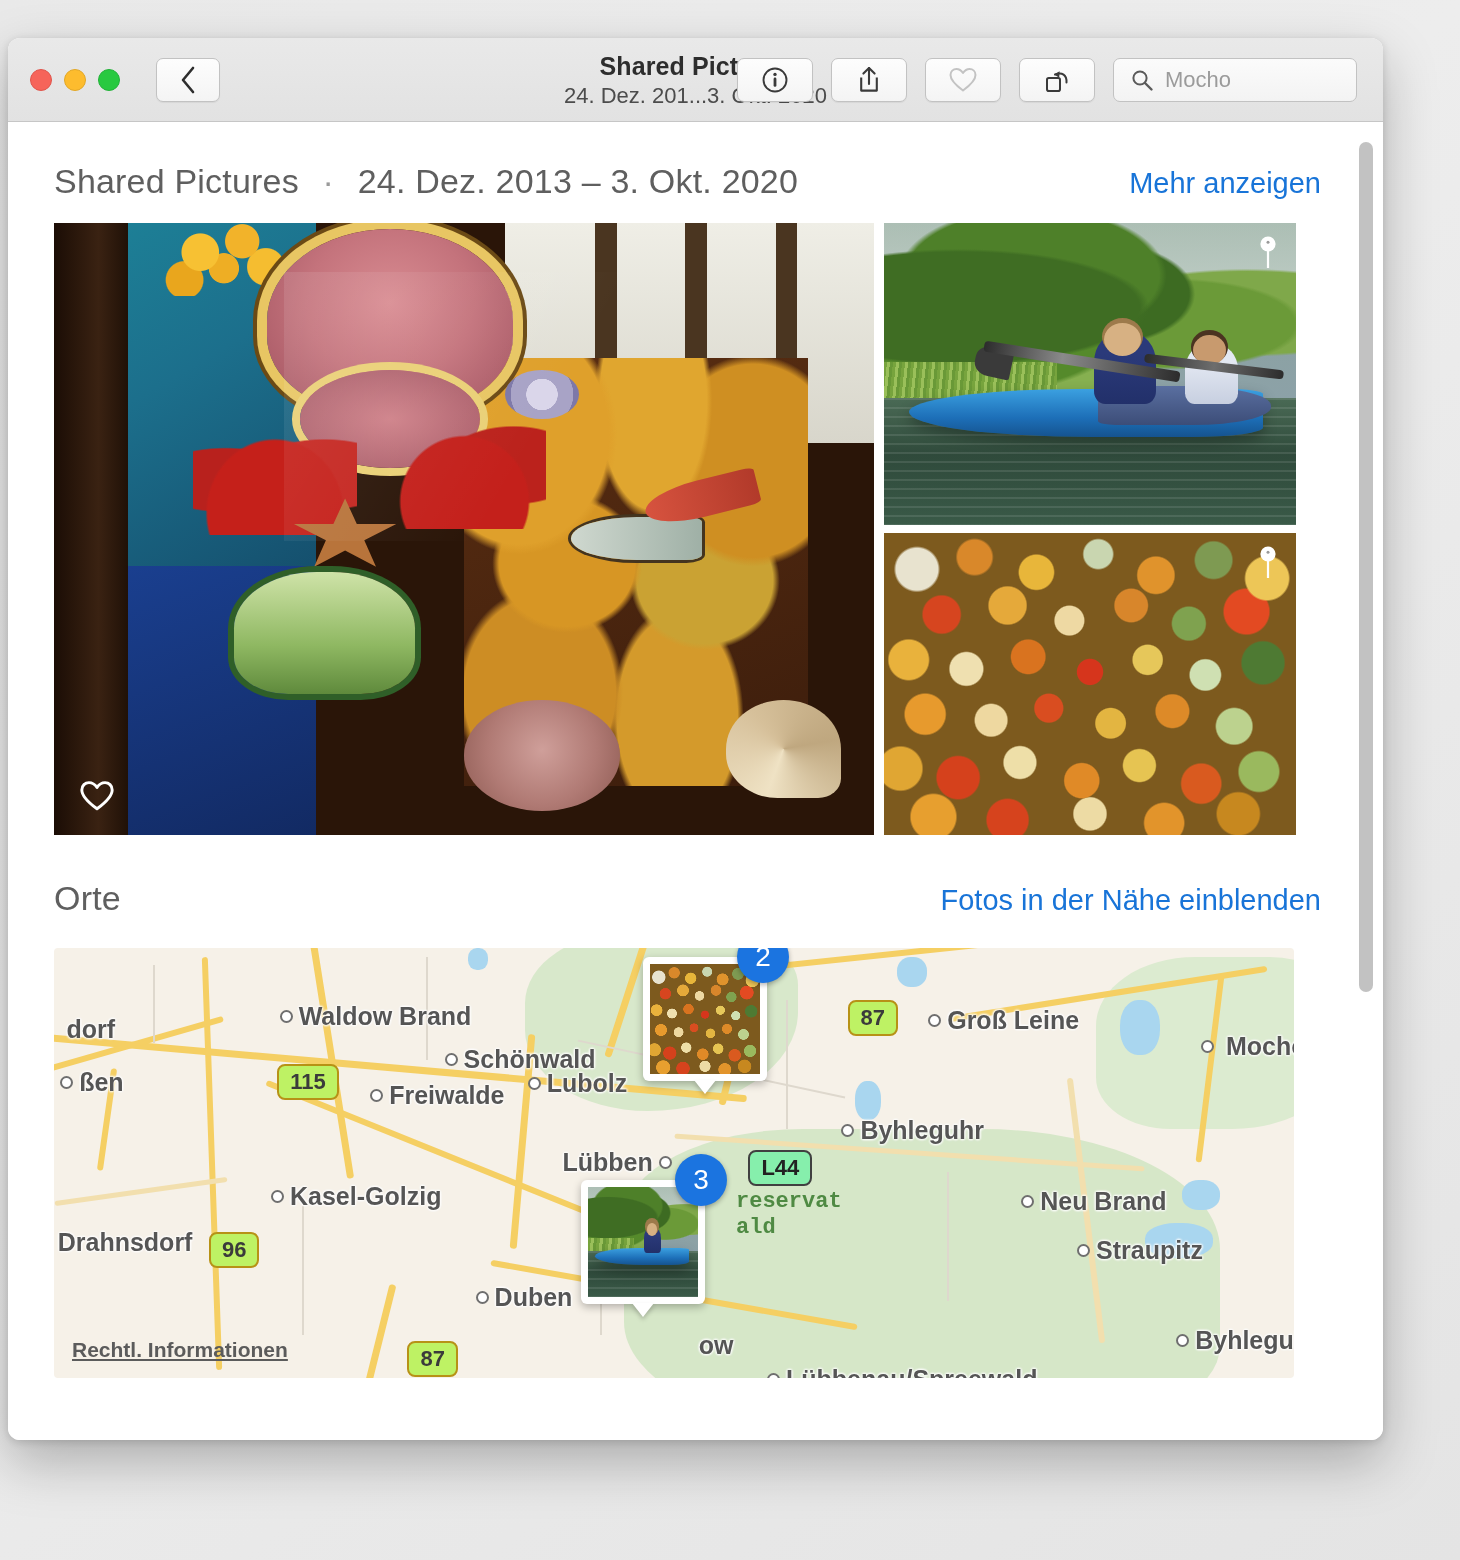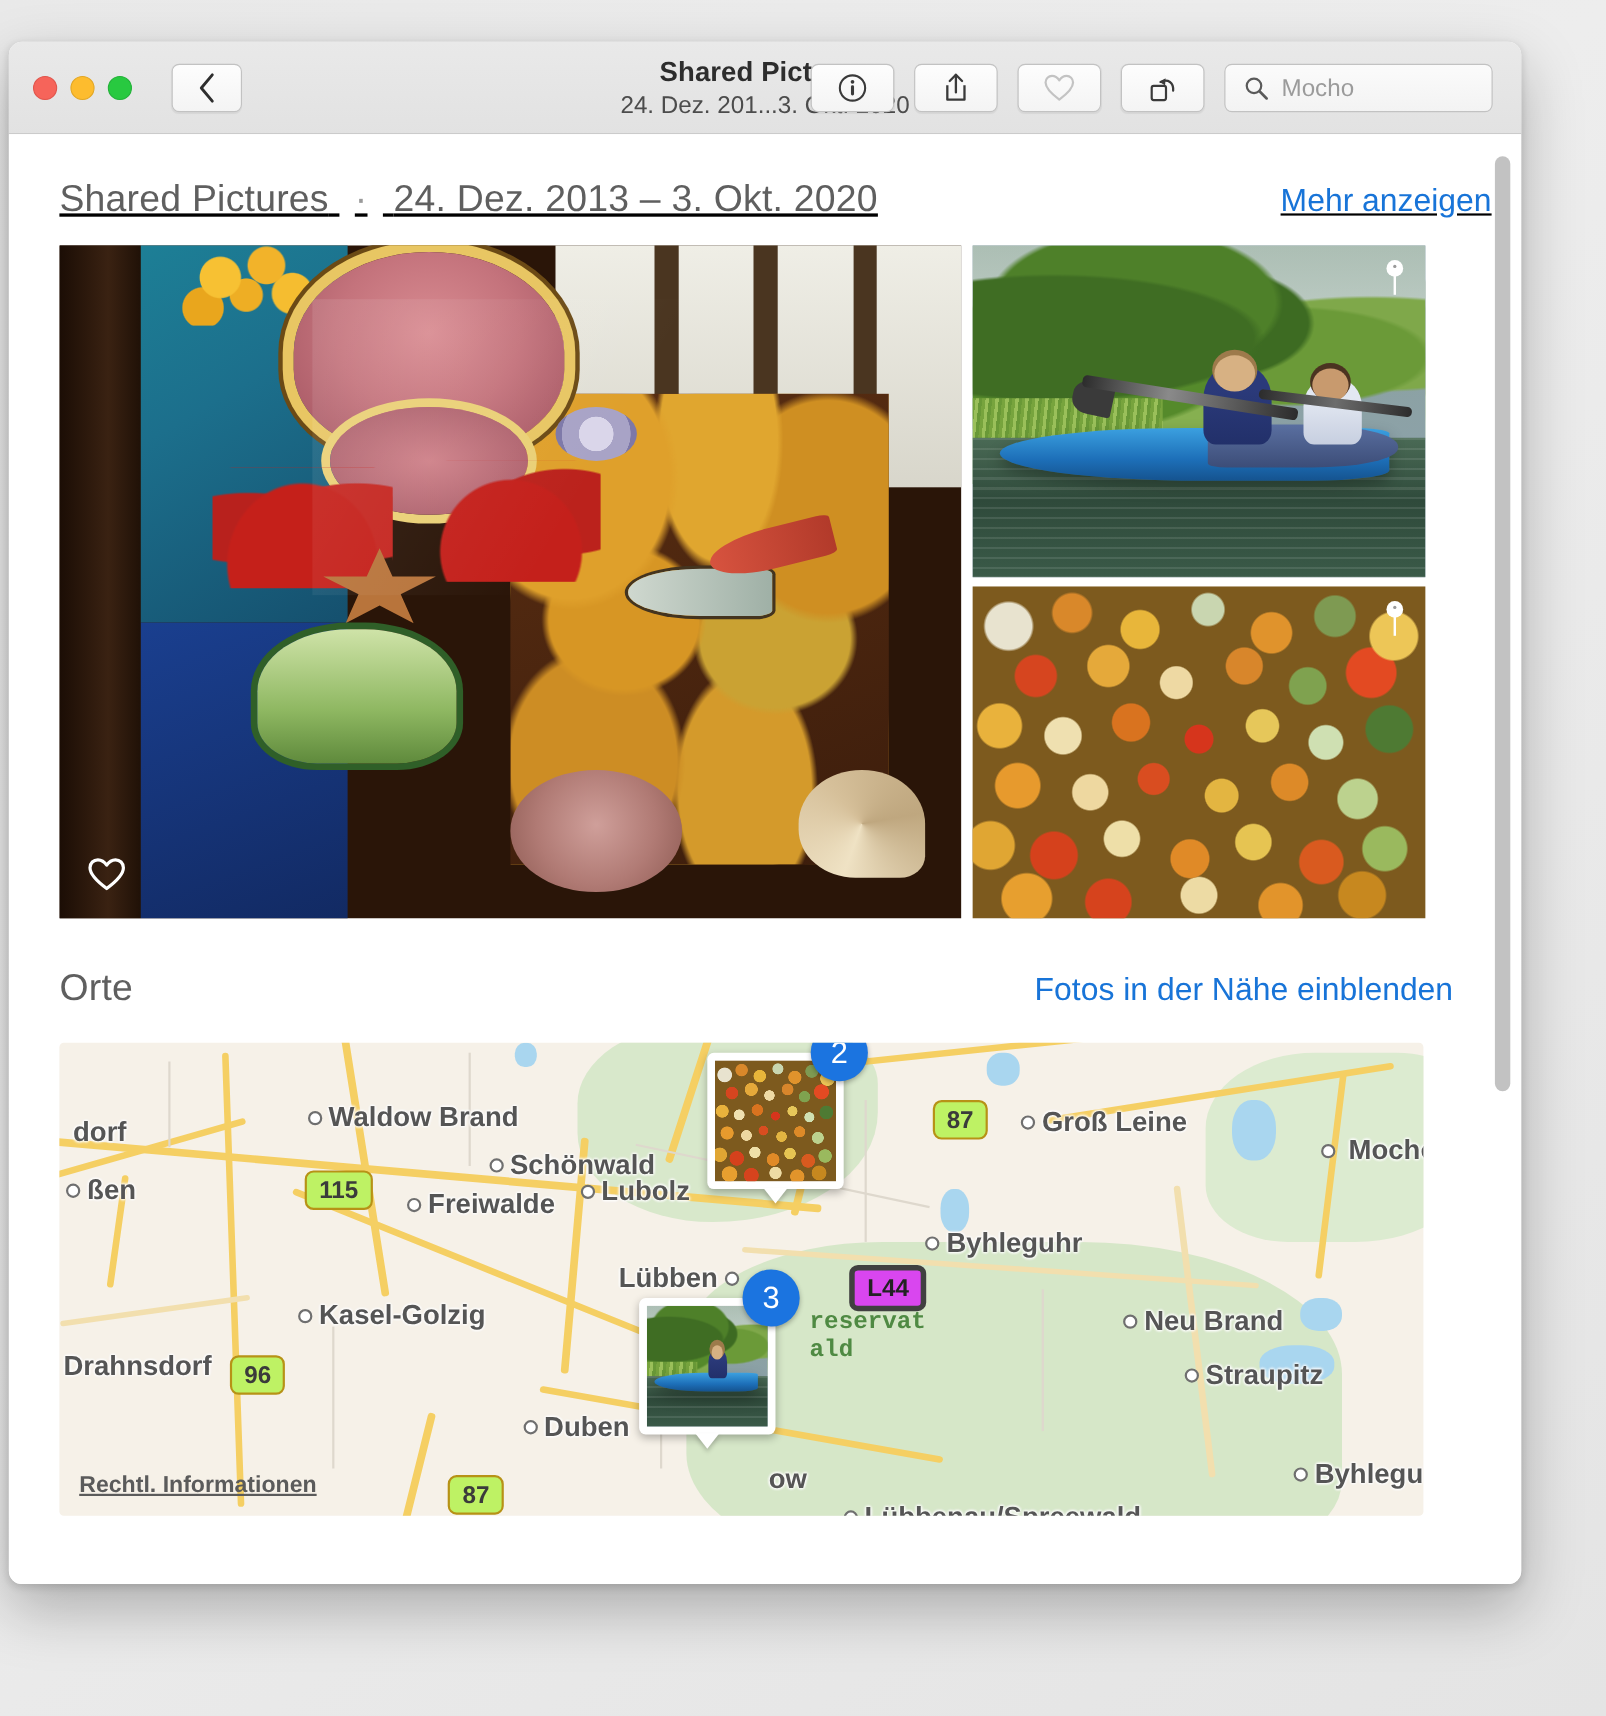--- a/index.html
+++ b/index.html
@@ -65,22 +65,21 @@
   .content{
     position:relative;
     height:calc(100% - 84px);
     background:#fff;
     overflow:hidden;
   }
   .scrollarea{ position:absolute; inset:0; padding:0 0 0 0; }
 
   .sec-head{
     display:flex; align-items:baseline; justify-content:space-between;
-    padding:40px 27px 0 46px;
-    text-decoration:underline;
+    padding:40px 62px 0 46px;
   }
   .sec-title{ font-size:34px; color:#5f5f5f; font-weight:400; letter-spacing:.2px;}
   .sec-title .dot{ margin:0 14px; color:#9a9a9a; }
   .sec-link{ font-size:29px; color:#1874d8; font-weight:400; cursor:pointer; }
 
   
   .grid{
     margin:22px 0 0 46px; width:1240px; height:614px;
     display:grid; grid-template-columns:820px 412px; grid-template-rows:302px 302px;
     gap:8px 10px;
@@ -298,21 +297,21 @@
     font-size:0; white-space:nowrap; }
   .town .dot{ width:13px; height:13px; border-radius:50%;
     background:#fff; border:2.5px solid #6f6f6f; flex:none;}
   .town .nm{ font-size:25px; color:#555; font-weight:700;
     text-shadow:0 0 3px #fff,0 0 3px #fff,0 0 3px #fff,0 0 3px #fff; }
   .town.rev{ flex-direction:row-reverse; }
 
   .shield{ position:absolute; background:#bef264; border:2px solid #b79216;
     border-radius:8px; padding:3px 11px; font-size:22px; font-weight:700;
     color:#3b3b3b; }
-  .shield.white{ background:#d946ef; border:5px solid #404040; color:#222;margin-left:24px; }
+  .shield.white{ background:#86efac; border:2px solid #404040; color:#222; }
 
   .greenlbl{ position:absolute; font-size:22px; color:#4f8a43; font-weight:700;
     line-height:1.18; }
 
   .legal{ position:absolute; left:18px; bottom:16px; font-size:21px;
     color:#5b5b5b; font-weight:700; text-decoration:underline; cursor:pointer;}
 
   .cluster{ position:absolute; }
   .cluster .thumb{
     width:124px; height:124px; background:#fff; padding:7px;

